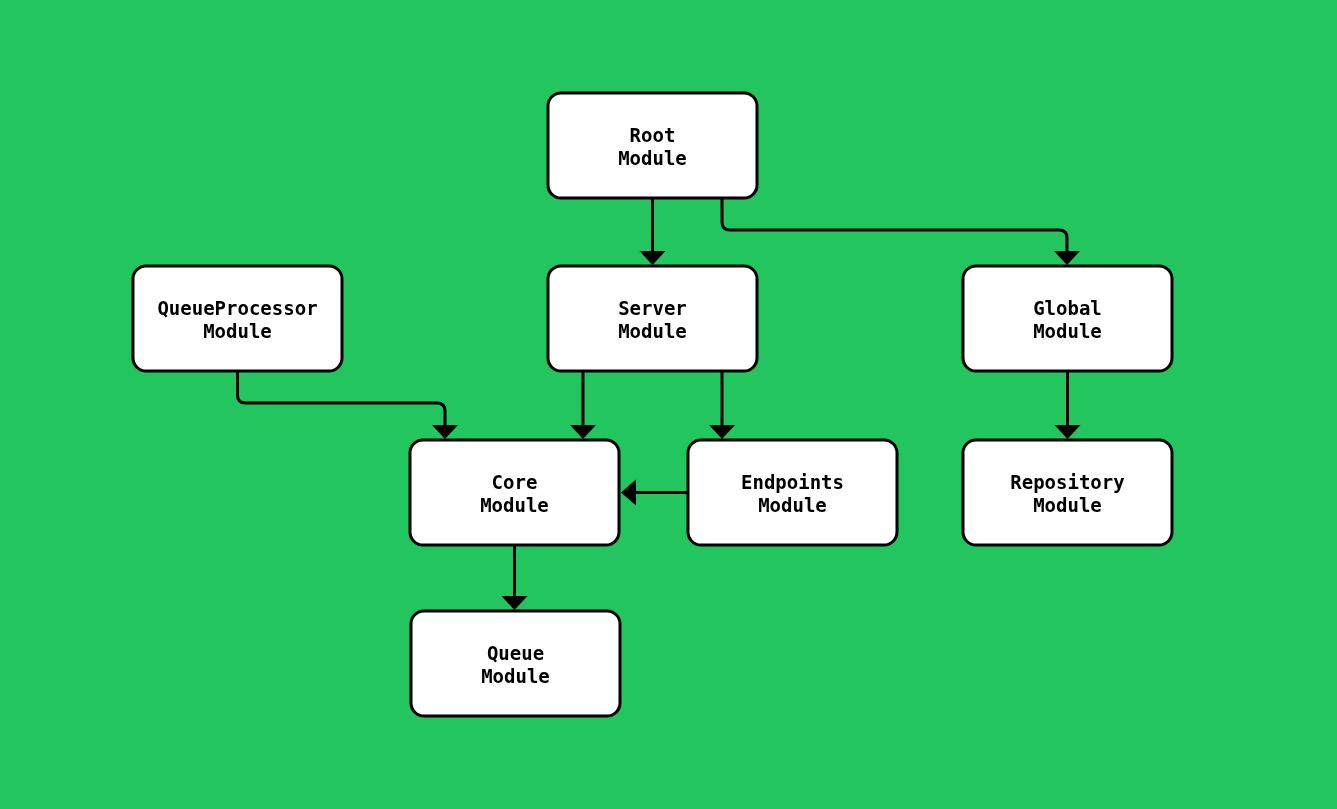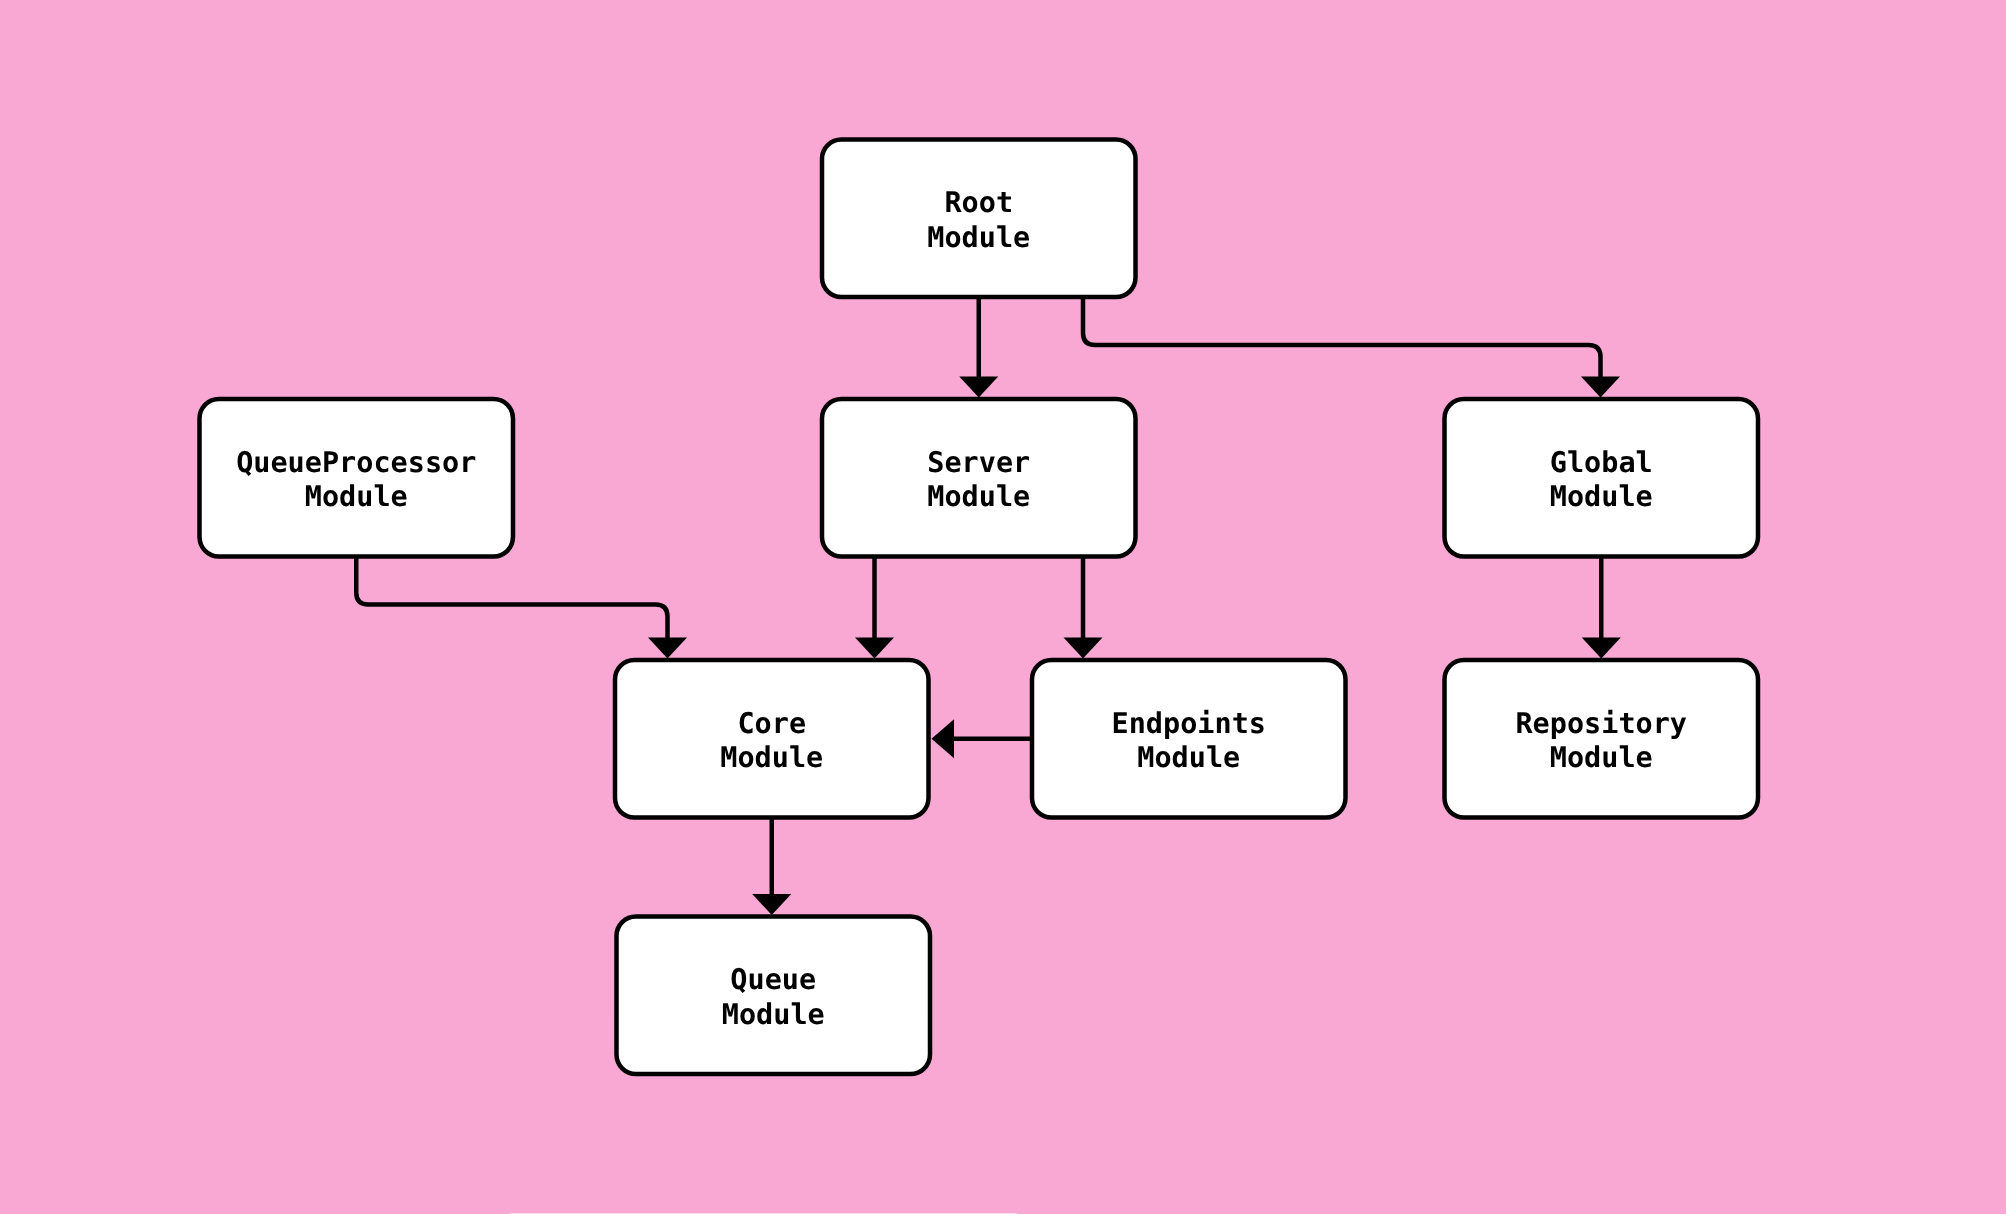--- a/index.html
+++ b/index.html
@@ -7,21 +7,21 @@
     padding: 0;
     background: #ffffff;
     width: 1337px;
     height: 809px;
     overflow: hidden;
   }
   .diagram-wrap {
     position: relative;
     width: 1337px;
     height: 809px;
-    background: #f9a8d4;
+    background: #22c55e;
   }
   svg {
     display: block;
   }
   .node-box {
     fill: #ffffff;
     stroke: #000000;
     stroke-width: 3;
   }
   .node-label {

